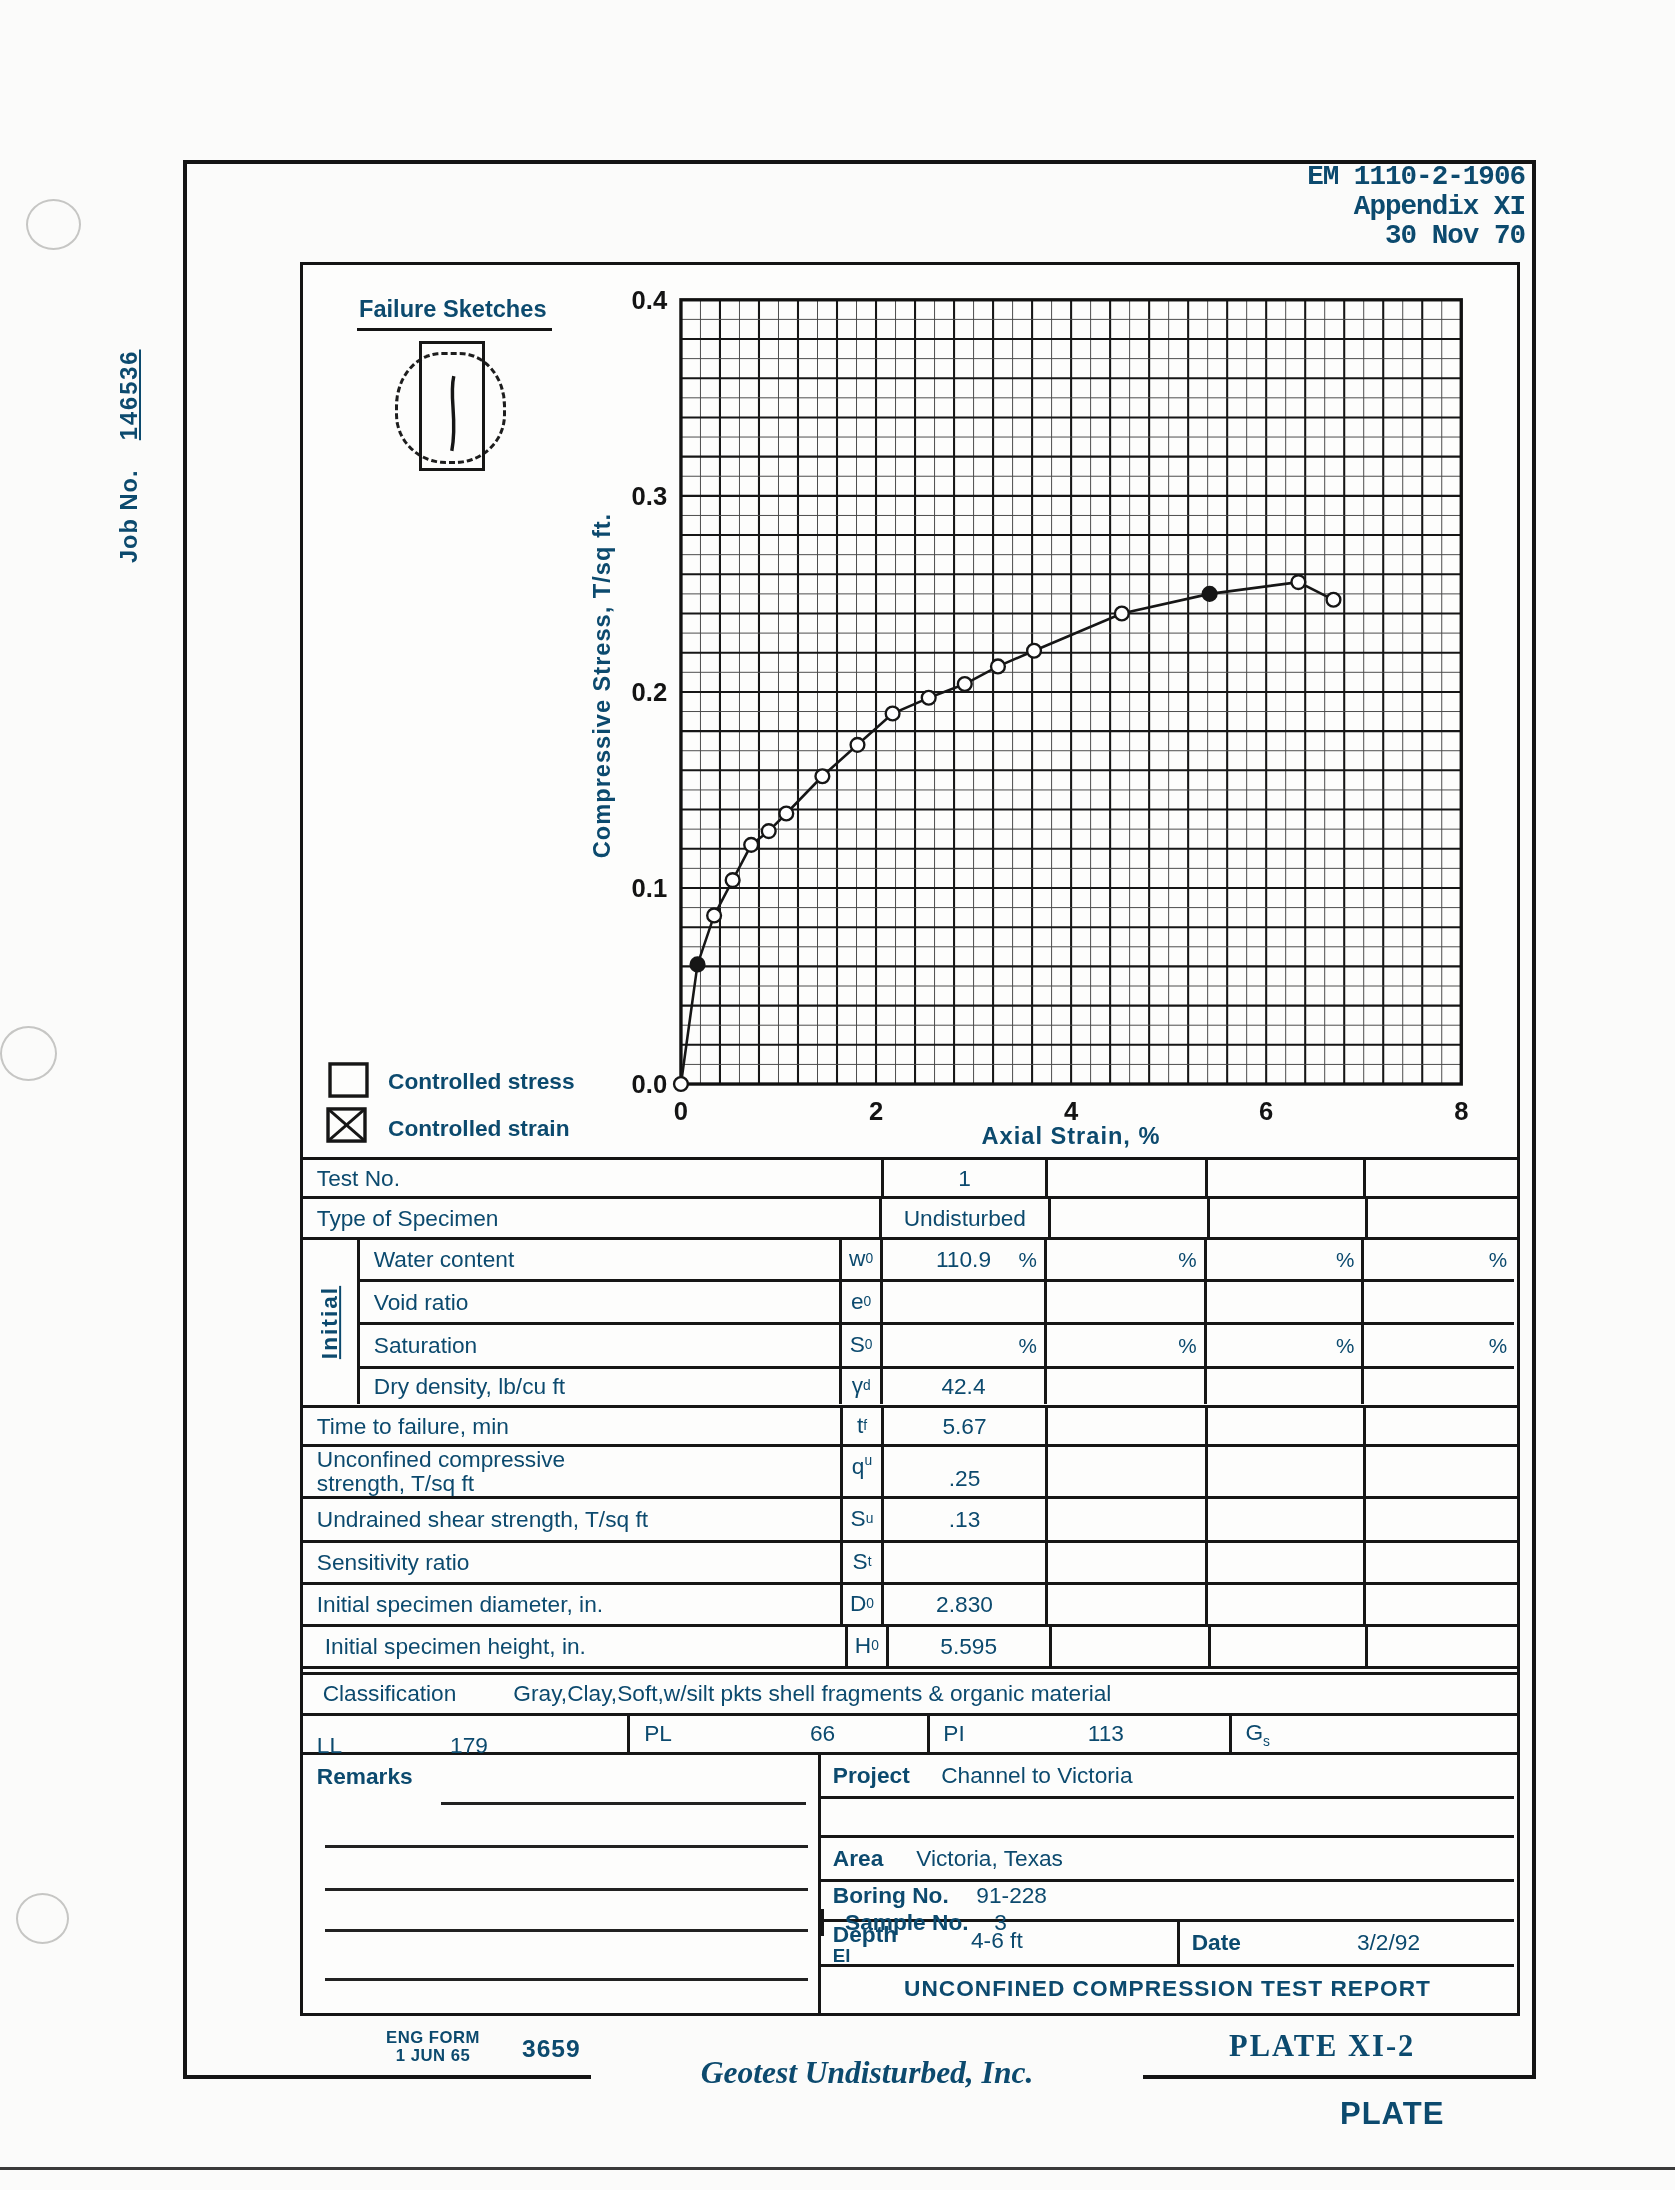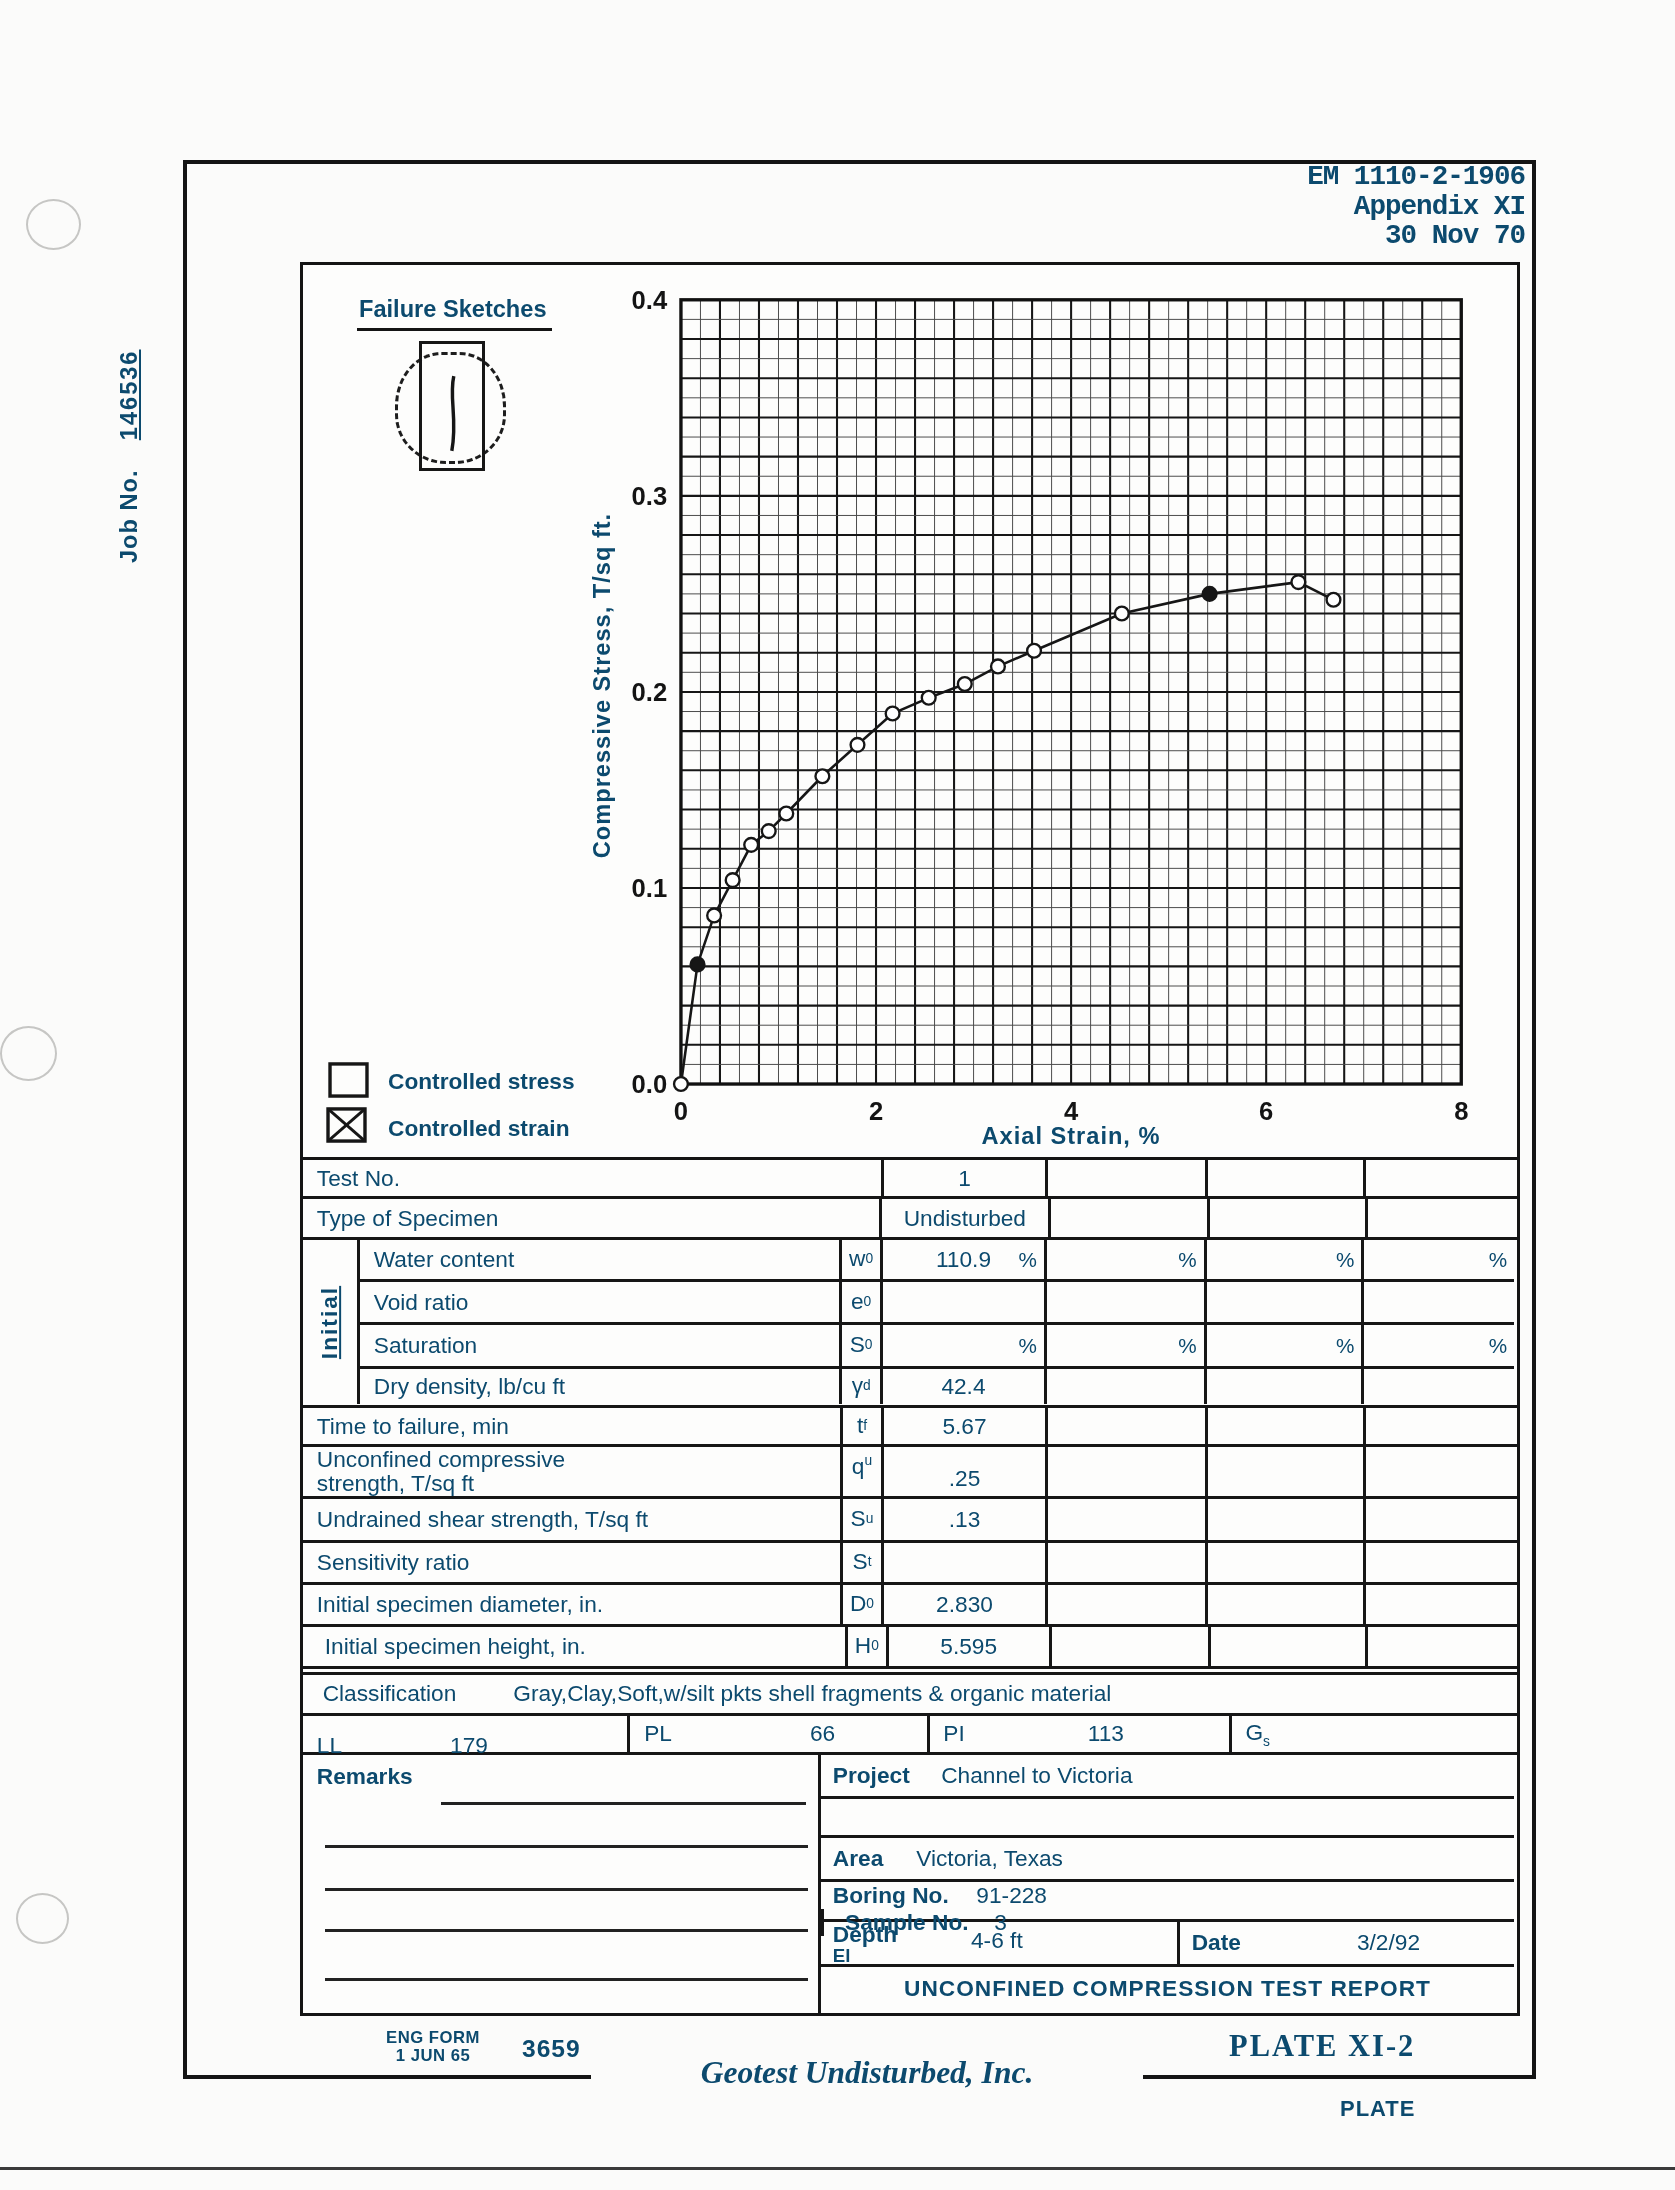--- a/index.html
+++ b/index.html
@@ -49,21 +49,21 @@
   .two-line { line-height:23.6px; }
   
   .blk-label { font-weight:700; }
   .remark-line { position:absolute; height:3px; background:#222; }
   
   #eng-form { left:386px; top:2029px; font-size:16.7px; font-weight:700; line-height:17.7px; letter-spacing:0.5px; text-align:center; }
   #form-no { left:522px; top:2035px; font-size:24.6px; font-weight:700; letter-spacing:1px; }
   #company { left:591px; top:2055px; width:552px; text-align:center; z-index:5; background:#fbfbfa;
     font-family:"Liberation Serif", serif; font-style:italic; font-weight:700; font-size:31.5px; }
   #plate-no { left:1229px; top:2029px; font-family:"Liberation Serif", serif; font-weight:700; font-size:30.5px; letter-spacing:2px; }
-  #plate-word { left:1340px; top:2096px; font-size:22px; font-weight:700; letter-spacing:1px; }
+  #plate-word { left:1340px; top:2096px; font-size:31px; font-weight:700; letter-spacing:1px; }
   #scan-bottom-line { left:0; top:2167px; width:1676px; height:3px; background:#3a3a3a; }
 </style>
 </head>
 <body>
 
 <div id="page">
 
   <div class="abs hole" style="left:25.6px; top:199px; width:55px; height:51px;"></div>
   <div class="abs hole" style="left:0px; top:1026px; width:57px; height:55px;"></div>
   <div class="abs hole" style="left:15.8px; top:1893px; width:53px; height:51px;"></div>

